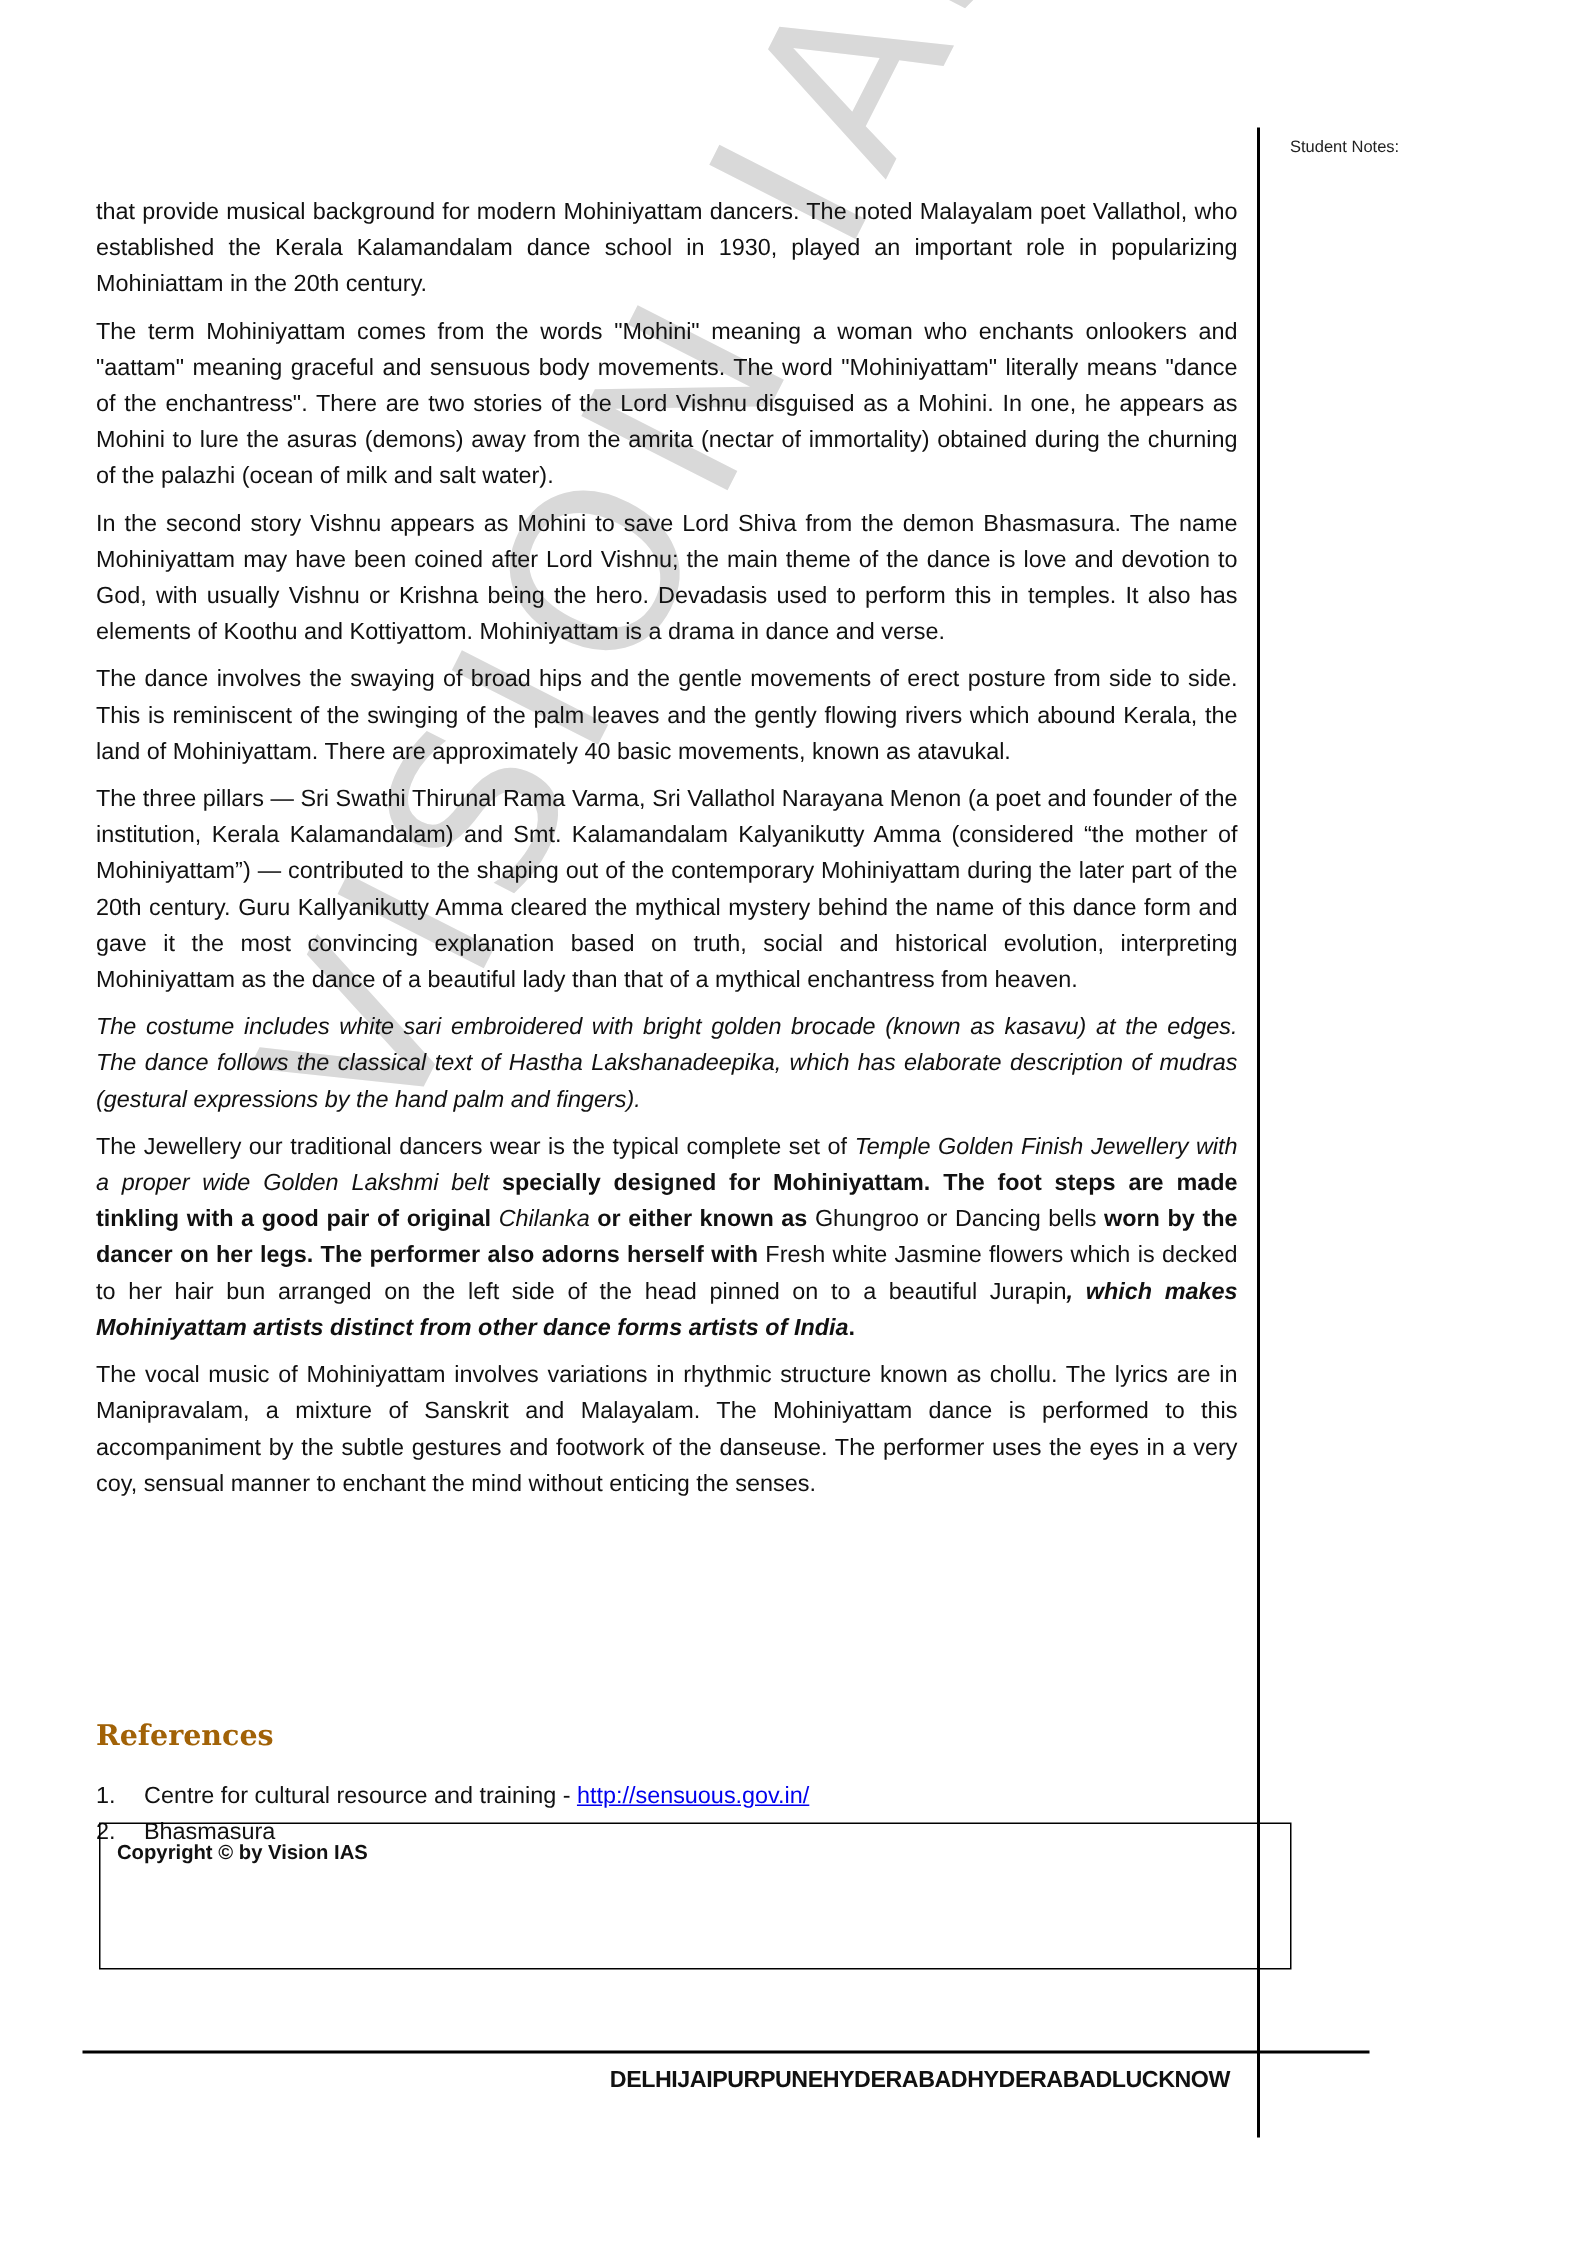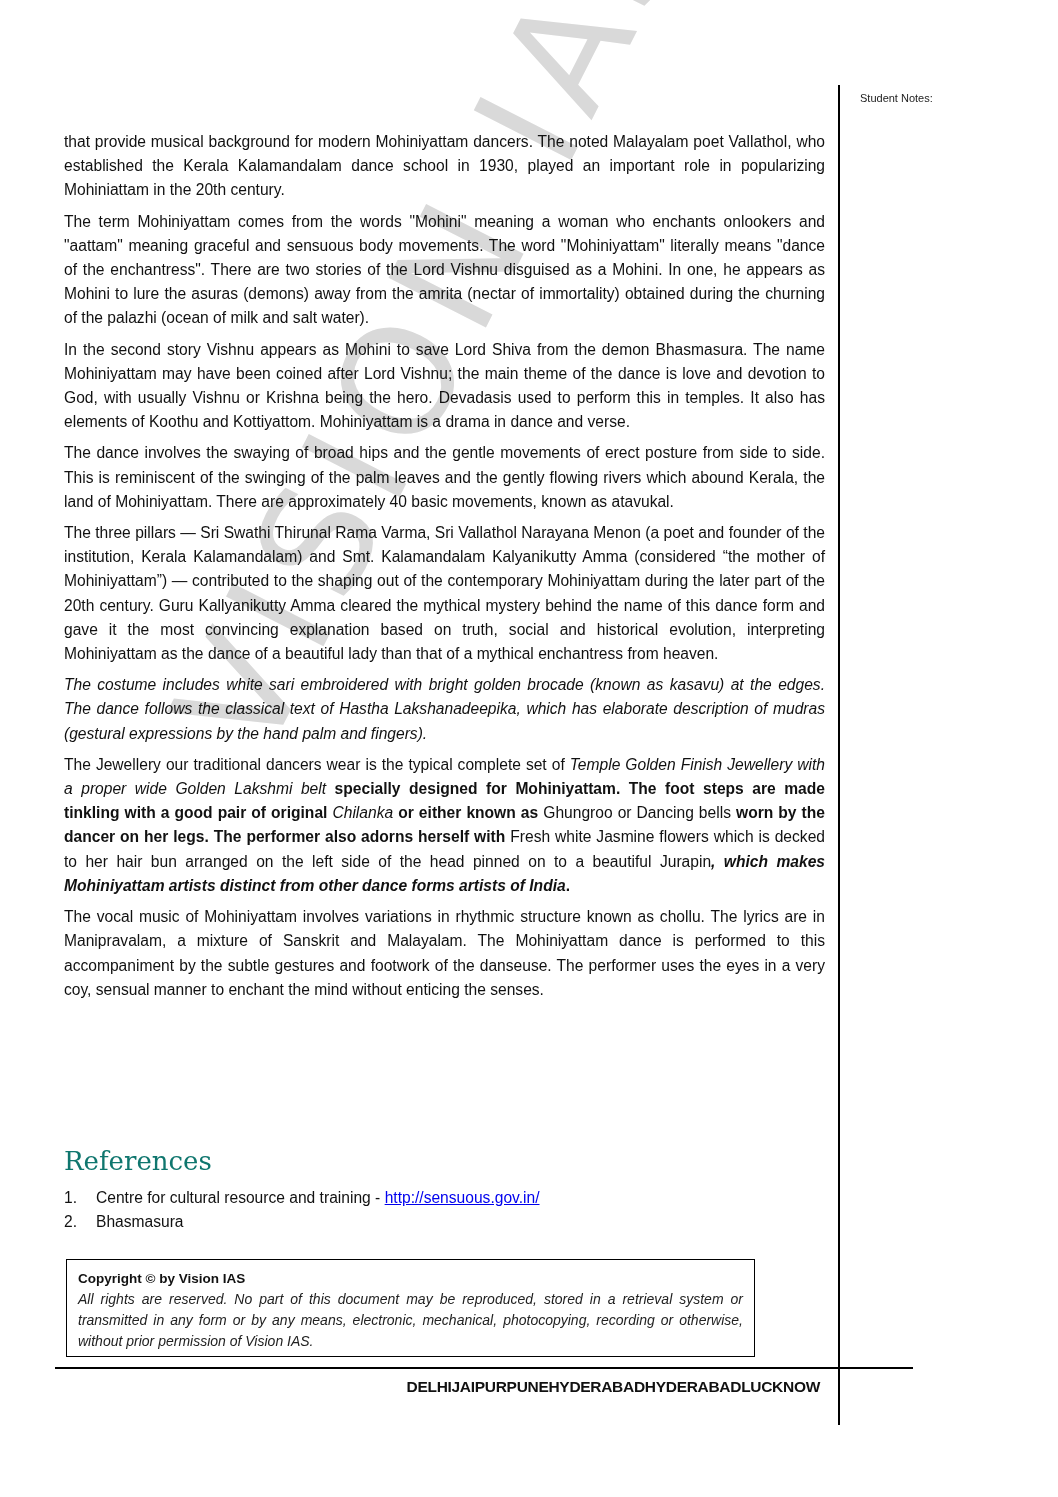--- a/index.html
+++ b/index.html
@@ -13,26 +13,26 @@
       z-index: 0; pointer-events: none;
     }
     .vline { position: absolute; left: 838px; top: 85px; width: 2px; height: 1340px; background: #000; z-index: 2; }
     .hline { position: absolute; left: 55px; top: 1367px; width: 858px; height: 2px; background: #000; z-index: 2; }
     .student-notes { position: absolute; left: 860px; top: 92px; font-size: 11px; color: #222; z-index: 2; }
     .content { position: absolute; left: 64px; top: 130px; width: 761px; z-index: 1; }
     .content p { margin: 0 0 7px 0; font-size: 15.6px; line-height: 24.2px; text-align: justify; }
     .ital { font-style: italic; }
     .bold { font-weight: bold; }
     .refs-title { position: absolute; left: 64px; top: 1146px; font-family: "DejaVu Serif", serif;
-                  font-size: 26px; font-weight: normal; color: #0f766e; z-index: 1; }
+                  font-size: 19px; font-weight: bold; color: #a16207; z-index: 1; }
     .refs { position: absolute; left: 64px; top: 1186px; font-size: 15.6px; line-height: 24px; z-index: 1; }
     .ref-row { display: flex; }
     .ref-num { width: 32px; }
     .link { color: #0000ee; text-decoration: underline; }
-    .copy-box { position: absolute; left: 66px; top: 1259px; width: 689px; height: 98px;
+    .copy-box { position: absolute; left: 66px; top: 1215px; width: 795px; height: 98px;
                 border: 1.5px solid #000; box-sizing: border-box; padding: 8px 11px; z-index: 1; background: transparent; }
     .copy-title { font-size: 13.5px; font-weight: bold; line-height: 21px; }
     .copy-text { font-size: 14px; font-style: italic; line-height: 21px; text-align: justify; color: #222; }
     .footer { position: absolute; left: 64px; top: 1378px; width: 756px; z-index: 2; }
     .cities { display: flex; justify-content: flex-end; font-size: 15.5px; font-weight: bold; letter-spacing: -0.3px; }
     .footer-row2 { position: relative; height: 24px; font-size: 15.5px; margin-top: 3px; }
     .footer-row2 span { position: absolute; top: 0; }
   </style>
 </head>
 <body>
@@ -62,21 +62,20 @@
     <span><span>Centre for cultural resource and training - </span><span class="link">http://sensuous.gov.in/</span></span>
   </div>
   <div class="ref-row">
     <span class="ref-num">2.</span>
     <span>Bhasmasura</span>
   </div>
 </div>
 
 <div class="copy-box">
   <div class="copy-title">Copyright © by Vision IAS</div>
-  <div class="copy-text">All rights are reserved. No part of this document may be reproduced, stored in a retrieval system or transmitted in any form or by any means, electronic, mechanical, photocopying, recording or otherwise, without prior permission of Vision IAS.</div>
 </div>
 
 <div class="footer">
   <div class="cities">
     <span>DELHI</span>
     <span>JAIPUR</span>
     <span>PUNE</span>
     <span>HYDERABAD</span>
     <span>HYDERABAD</span>
     <span>LUCKNOW</span>

